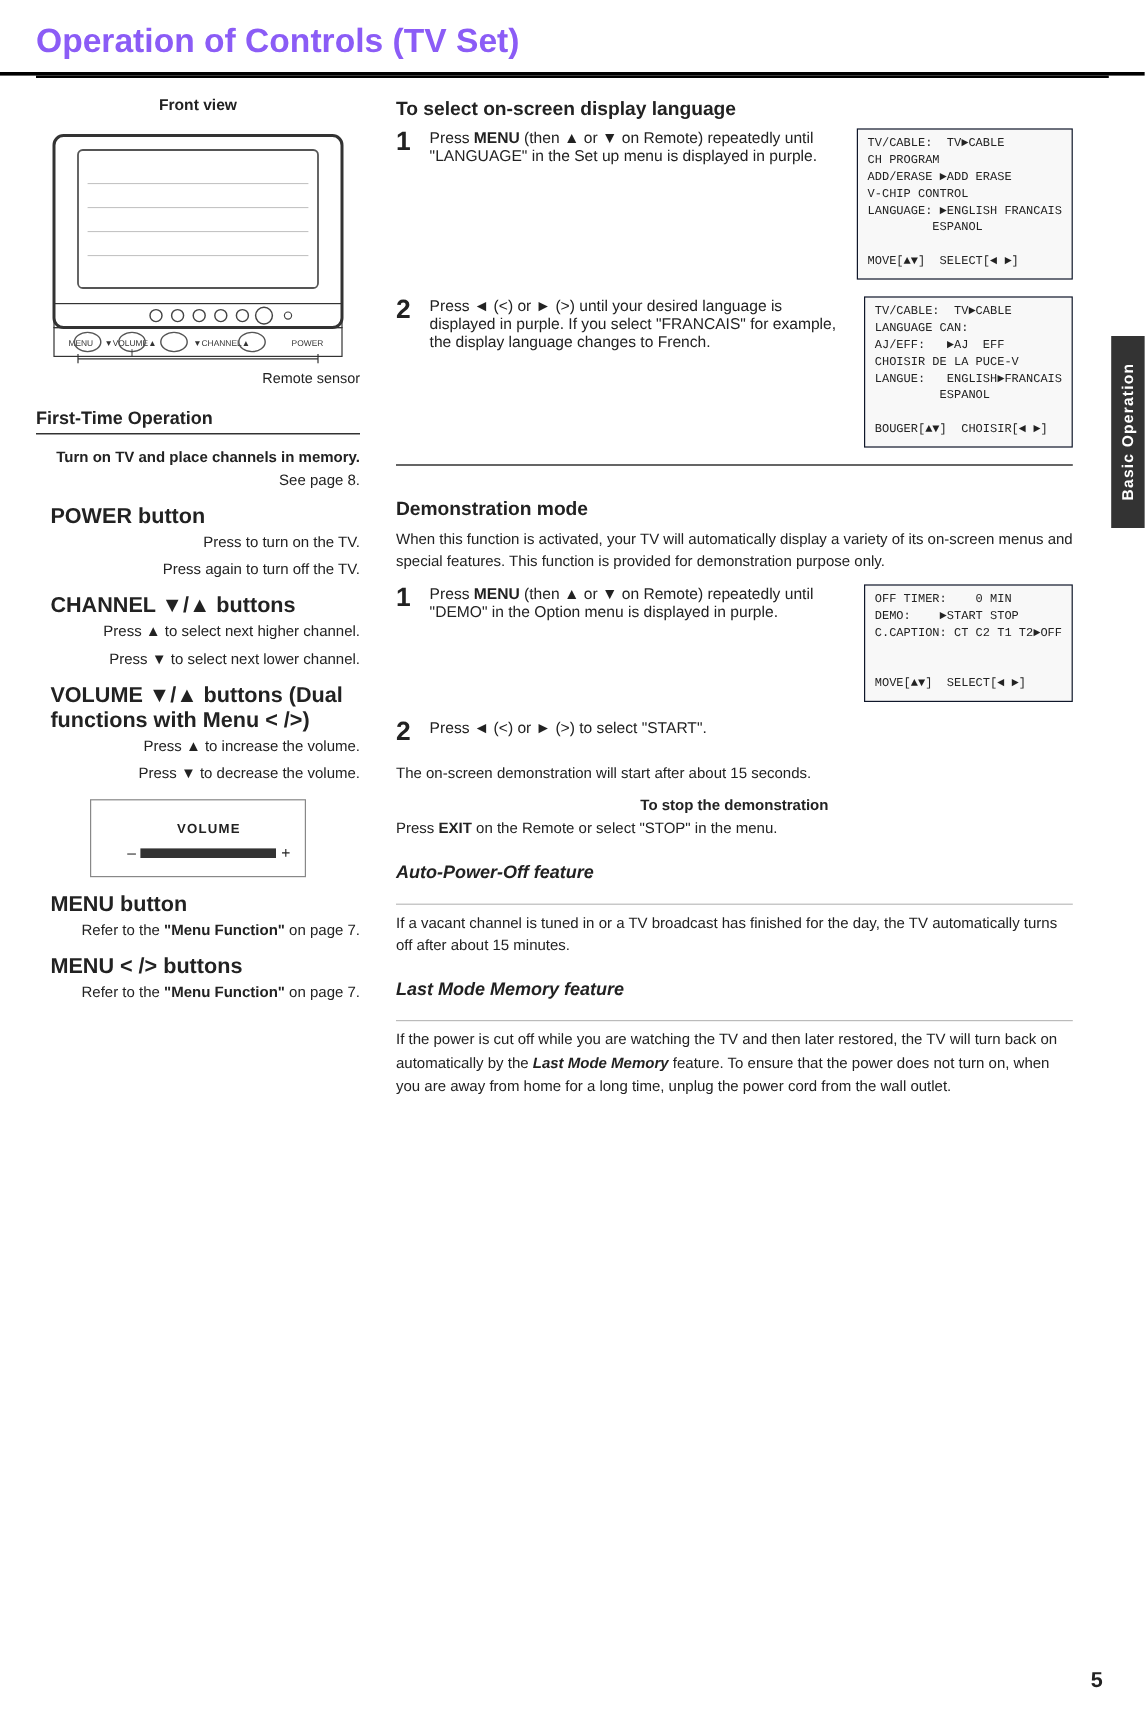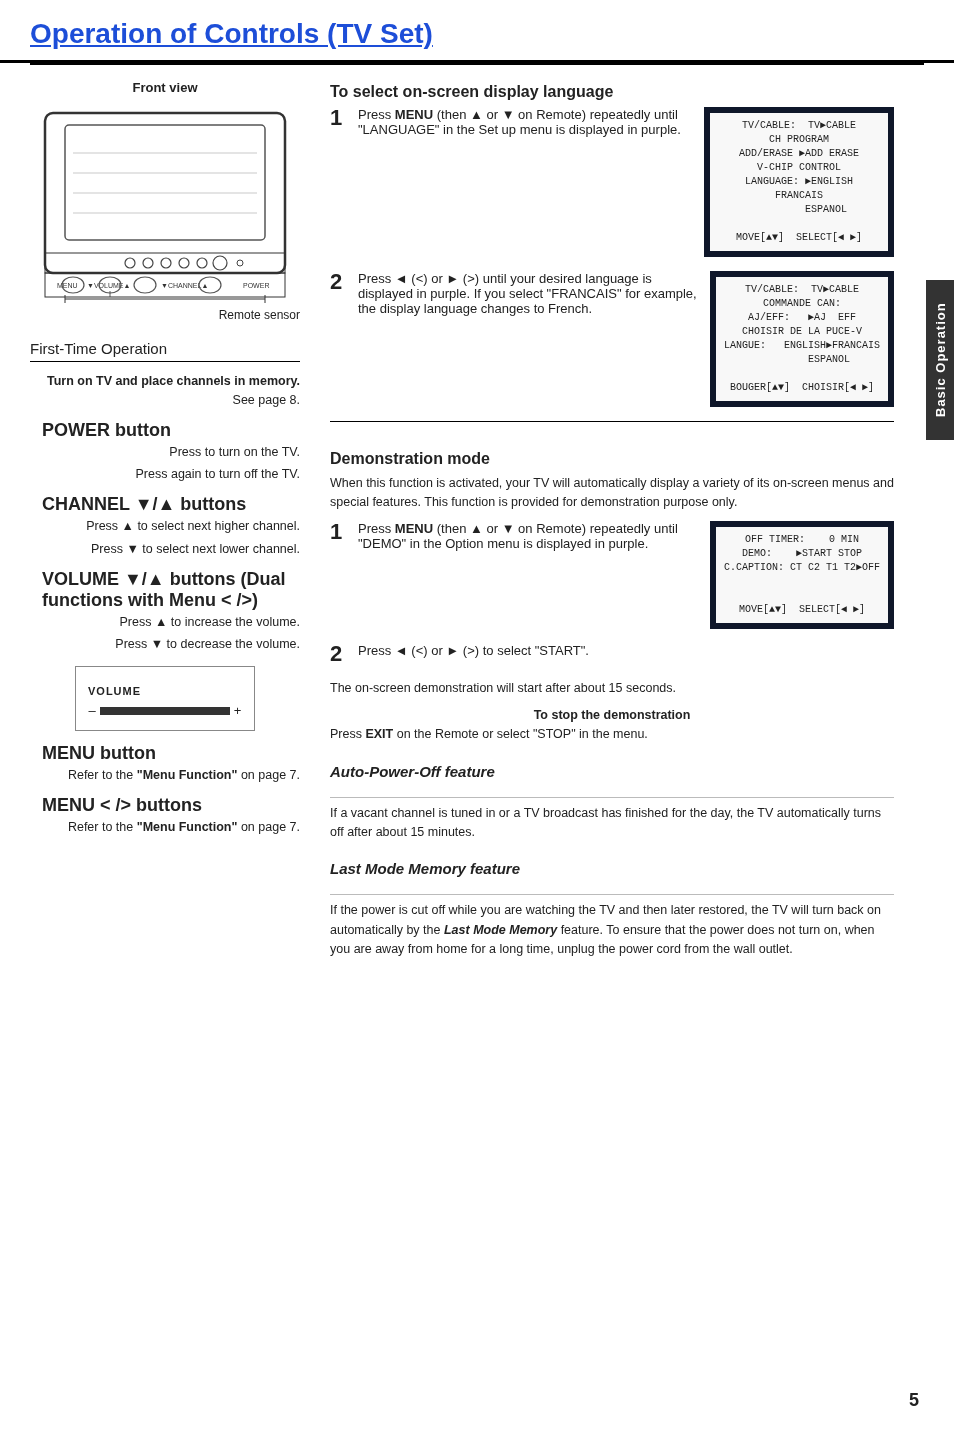--- a/index.html
+++ b/index.html
@@ -44,22 +44,21 @@
 
     
     .title-bar {
       border-bottom: 3px solid #000;
       padding: 18px 30px 10px 30px;
       margin-bottom: 0;
     }
     .main-title {
       font-size: 28px;
       font-weight: bold;
-      color: #1d4ed8;
-      text-decoration: underline;
+      color: #8b5cf6;
     }
 
     .content-area {
       display: flex;
       padding: 0 30px 20px 30px;
     }
 
     
     .left-col {
       width: 290px;
@@ -84,21 +83,21 @@
 
     .remote-sensor-label {
       text-align: right;
       font-size: 12px;
       margin-bottom: 18px;
     }
 
     
     .section-title {
       font-size: 15px;
-      font-weight: normal;
+      font-weight: bold;
       border-bottom: 1.5px solid #000;
       padding-bottom: 4px;
       margin-bottom: 10px;
       margin-top: 18px;
     }
 
     .subsection-title {
       font-weight: bold;
       font-size: 18px;
       margin-bottom: 2px;
@@ -111,21 +110,22 @@
       line-height: 1.5;
       margin-bottom: 4px;
       text-align: right;
     }
 
     
     .volume-box {
       border: 1px solid #888;
       width: 180px;
       margin: 12px auto 12px auto;
-      padding: 18px 12px 12px 12px;
+      padding: 18px 12px 12px 30px;
+      text-align: center;
       position: relative;
     }
     .volume-label-top {
       font-size: 11px;
       margin-bottom: 6px;
       font-weight: bold;
       letter-spacing: 1px;
     }
     .volume-bar-row {
       display: flex;
@@ -168,30 +168,29 @@
       margin-bottom: 14px;
       gap: 6px;
     }
     .step-number {
       font-size: 22px;
       font-weight: bold;
       line-height: 1;
       min-width: 22px;
     }
     .step-screen-box {
-      border: 6px solid #0f172a;
+      border: 1px solid #0f172a;
       background: #f8f8f8;
       padding: 6px 8px;
       font-size: 10px;
       font-family: 'Courier New', monospace;
       line-height: 1.4;
       min-width: 170px;
       max-width: 190px;
       flex-shrink: 0;
-      text-align: center;
     }
 
     
     .demo-section {
       border-top: 1.5px solid #000;
       margin-top: 14px;
       padding-top: 10px;
     }
 
     .italic-section-title {
@@ -369,21 +368,21 @@
       </div>
 
       <div class="step-container">
         <div class="step-number">2</div>
         <div class="step-row">
           <div class="step-text-area">
             Press ◄ (&lt;) or ► (&gt;) until your desired language is displayed in purple. If you select "FRANCAIS" for example, the display language changes to French.
           </div>
           <div class="step-screen-box">
             <div>TV/CABLE:&nbsp;&nbsp;TV►CABLE</div>
-            <div>COMMANDE CAN:</div>
+            <div>LANGUAGE CAN:</div>
             <div>AJ/EFF:&nbsp;&nbsp;&nbsp;►AJ&nbsp;&nbsp;EFF</div>
             <div>CHOISIR DE LA PUCE-V</div>
             <div>LANGUE:&nbsp;&nbsp;&nbsp;ENGLISH►FRANCAIS</div>
             <div>&nbsp;&nbsp;&nbsp;&nbsp;&nbsp;&nbsp;&nbsp;&nbsp;&nbsp;ESPANOL</div>
             <div>&nbsp;</div>
             <div>BOUGER[▲▼]&nbsp;&nbsp;CHOISIR[◄ ►]</div>
           </div>
         </div>
       </div>
 

